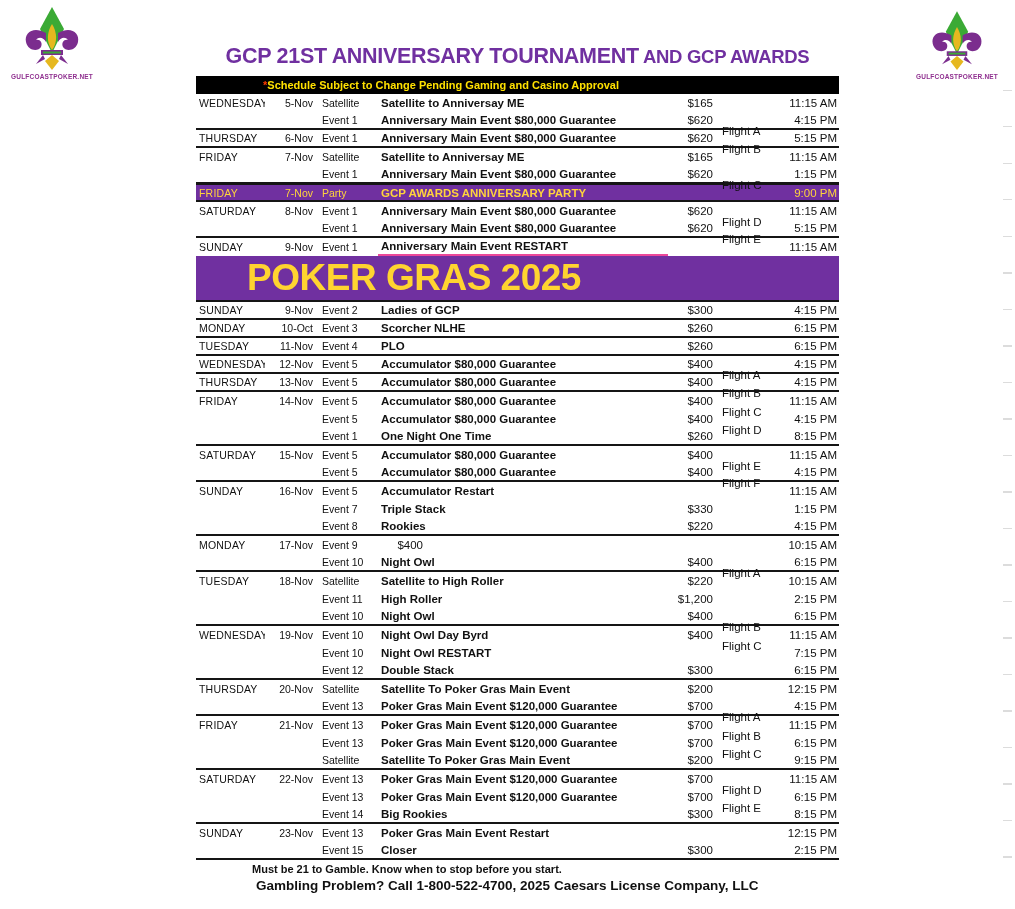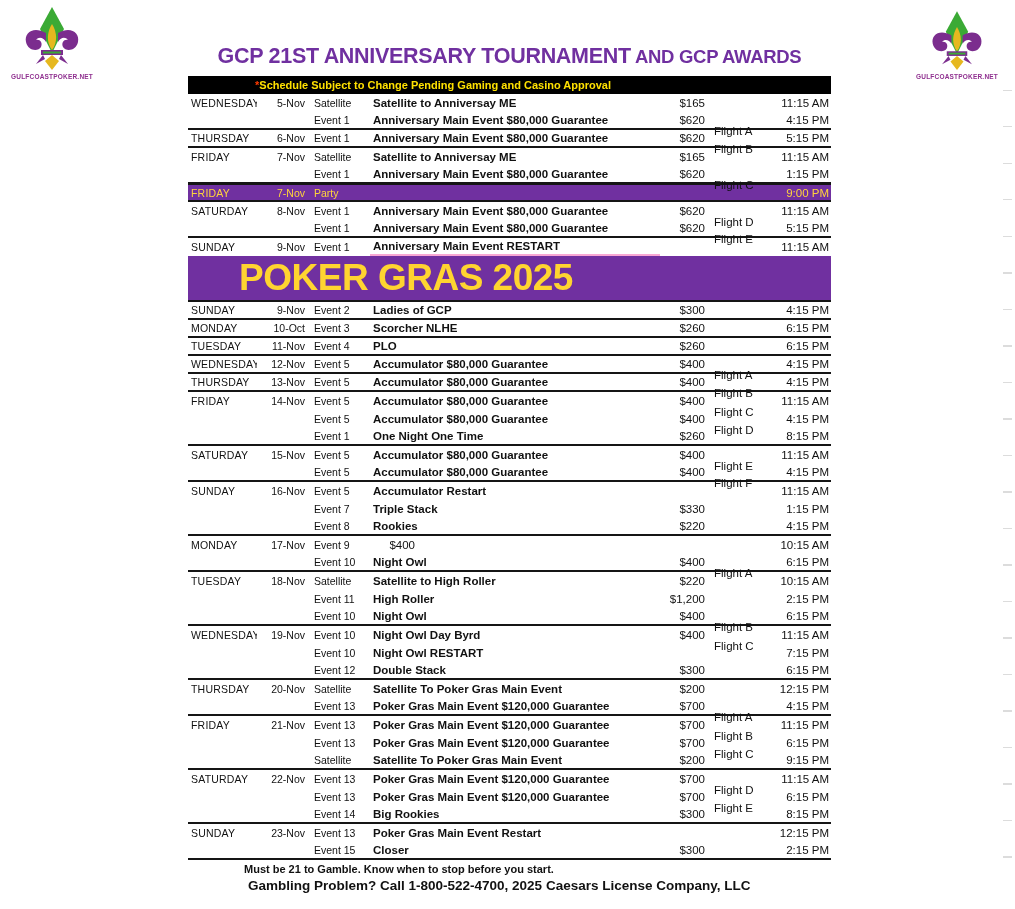--- a/index.html
+++ b/index.html
@@ -8,39 +8,39 @@
     position:relative; width:1015px; height:909px; background:#ffffff;
     font-family:"Liberation Sans", sans-serif; color:#111; overflow:hidden;
   }
   
   .logo { position:absolute; width:92px; text-align:center; }
   .logo-left  { left:6px;  top:6px; }
   .logo-right { right:12px; top:10px; }
   .logo svg { display:block; margin:0 auto; }
   .logo-text { font-size:6.5px; font-weight:bold; color:#8f2f8f; letter-spacing:.2px; margin-top:1px; }
   
-  .main { position:absolute; left:188px; top:40px; width:643px; }
+  .main { position:absolute; left:196px; top:40px; width:643px; }
   .title { text-align:center; height:36px; line-height:32px; color:#7030A0; white-space:nowrap; }
   .title .t-main { font-size:21.5px; font-weight:bold; letter-spacing:-.3px; }
   .title .t-sub  { font-size:18.5px; font-weight:bold; letter-spacing:-.3px; }
   .notice { height:18px; background:#000000; display:flex; align-items:center; }
   .notice-inner { width:490px; text-align:center; font-size:11px; font-weight:bold; color:#ffe100; }
   .notice-inner .ast { color:#ff3b00; }
   
   .rows {}
   .row { display:flex; height:18px; align-items:center; }
   .row.end { border-bottom:2px solid #151515; }
   .row.party { background:#7030A0; color:#ffd43b; border-top:1px solid #151515; }
   .row.party .c-desc, .row.party .c-time { color:#ffd43b; }
   .c { height:100%; display:flex; align-items:center; white-space:nowrap; overflow:hidden; }
   .c-day    { width:69px;  padding-left:3px; font-size:10.5px; letter-spacing:.2px; }
   .c-date   { width:48px;  font-size:10.5px; justify-content:flex-end; }
   .c-event  { width:65px;  padding-left:9px; font-size:10.5px; }
   .c-desc   { width:290px; padding-left:3px; font-size:11.5px; font-weight:bold; }
-  .c-desc.ul{ border-bottom:2px solid #f9a8d4; }
+  .c-desc.ul{ border-bottom:2px solid #ec4899; }
   .c-price  { width:45px;  font-size:11.5px; justify-content:flex-end; }
   .c-flight { width:66px;  padding-left:9px; font-size:11.5px;margin-top:22px; }
   .c-time   { flex:1; font-size:11.5px; justify-content:flex-end; padding-right:2px; }
   
   .banner { height:46px; background:#7030A0; display:flex; align-items:center; border-bottom:2px solid #151515; }
   .banner-inner { width:412px; text-align:center; font-size:37px; font-weight:bold; color:#ffd430; letter-spacing:-.5px;margin-left:12px; }
   
   .footer-1 { margin-top:3px; padding-left:56px; font-size:11px;  font-weight:bold; color:#111; }
   .footer-2 { margin-top:3px; padding-left:60px; font-size:13.5px; font-weight:bold; color:#111; }
   
@@ -139,20 +139,21 @@
           <div class="c c-event">Event 1</div>
           <div class="c c-desc">Anniversary Main Event $80,000 Guarantee</div>
           <div class="c c-price">$620</div>
           <div class="c c-flight">Flight C</div>
           <div class="c c-time">1:15 PM</div>
         </div>
         <div class="row party end">
           <div class="c c-day">FRIDAY</div>
           <div class="c c-date">7-Nov</div>
           <div class="c c-event">Party</div>
+          <div class="c c-desc">GCP AWARDS ANNIVERSARY PARTY</div>
           <div class="c c-price"></div>
           <div class="c c-flight"></div>
           <div class="c c-time">9:00 PM</div>
         </div>
         <div class="row">
           <div class="c c-day">SATURDAY</div>
           <div class="c c-date">8-Nov</div>
           <div class="c c-event">Event 1</div>
           <div class="c c-desc">Anniversary Main Event $80,000 Guarantee</div>
           <div class="c c-price">$620</div>

